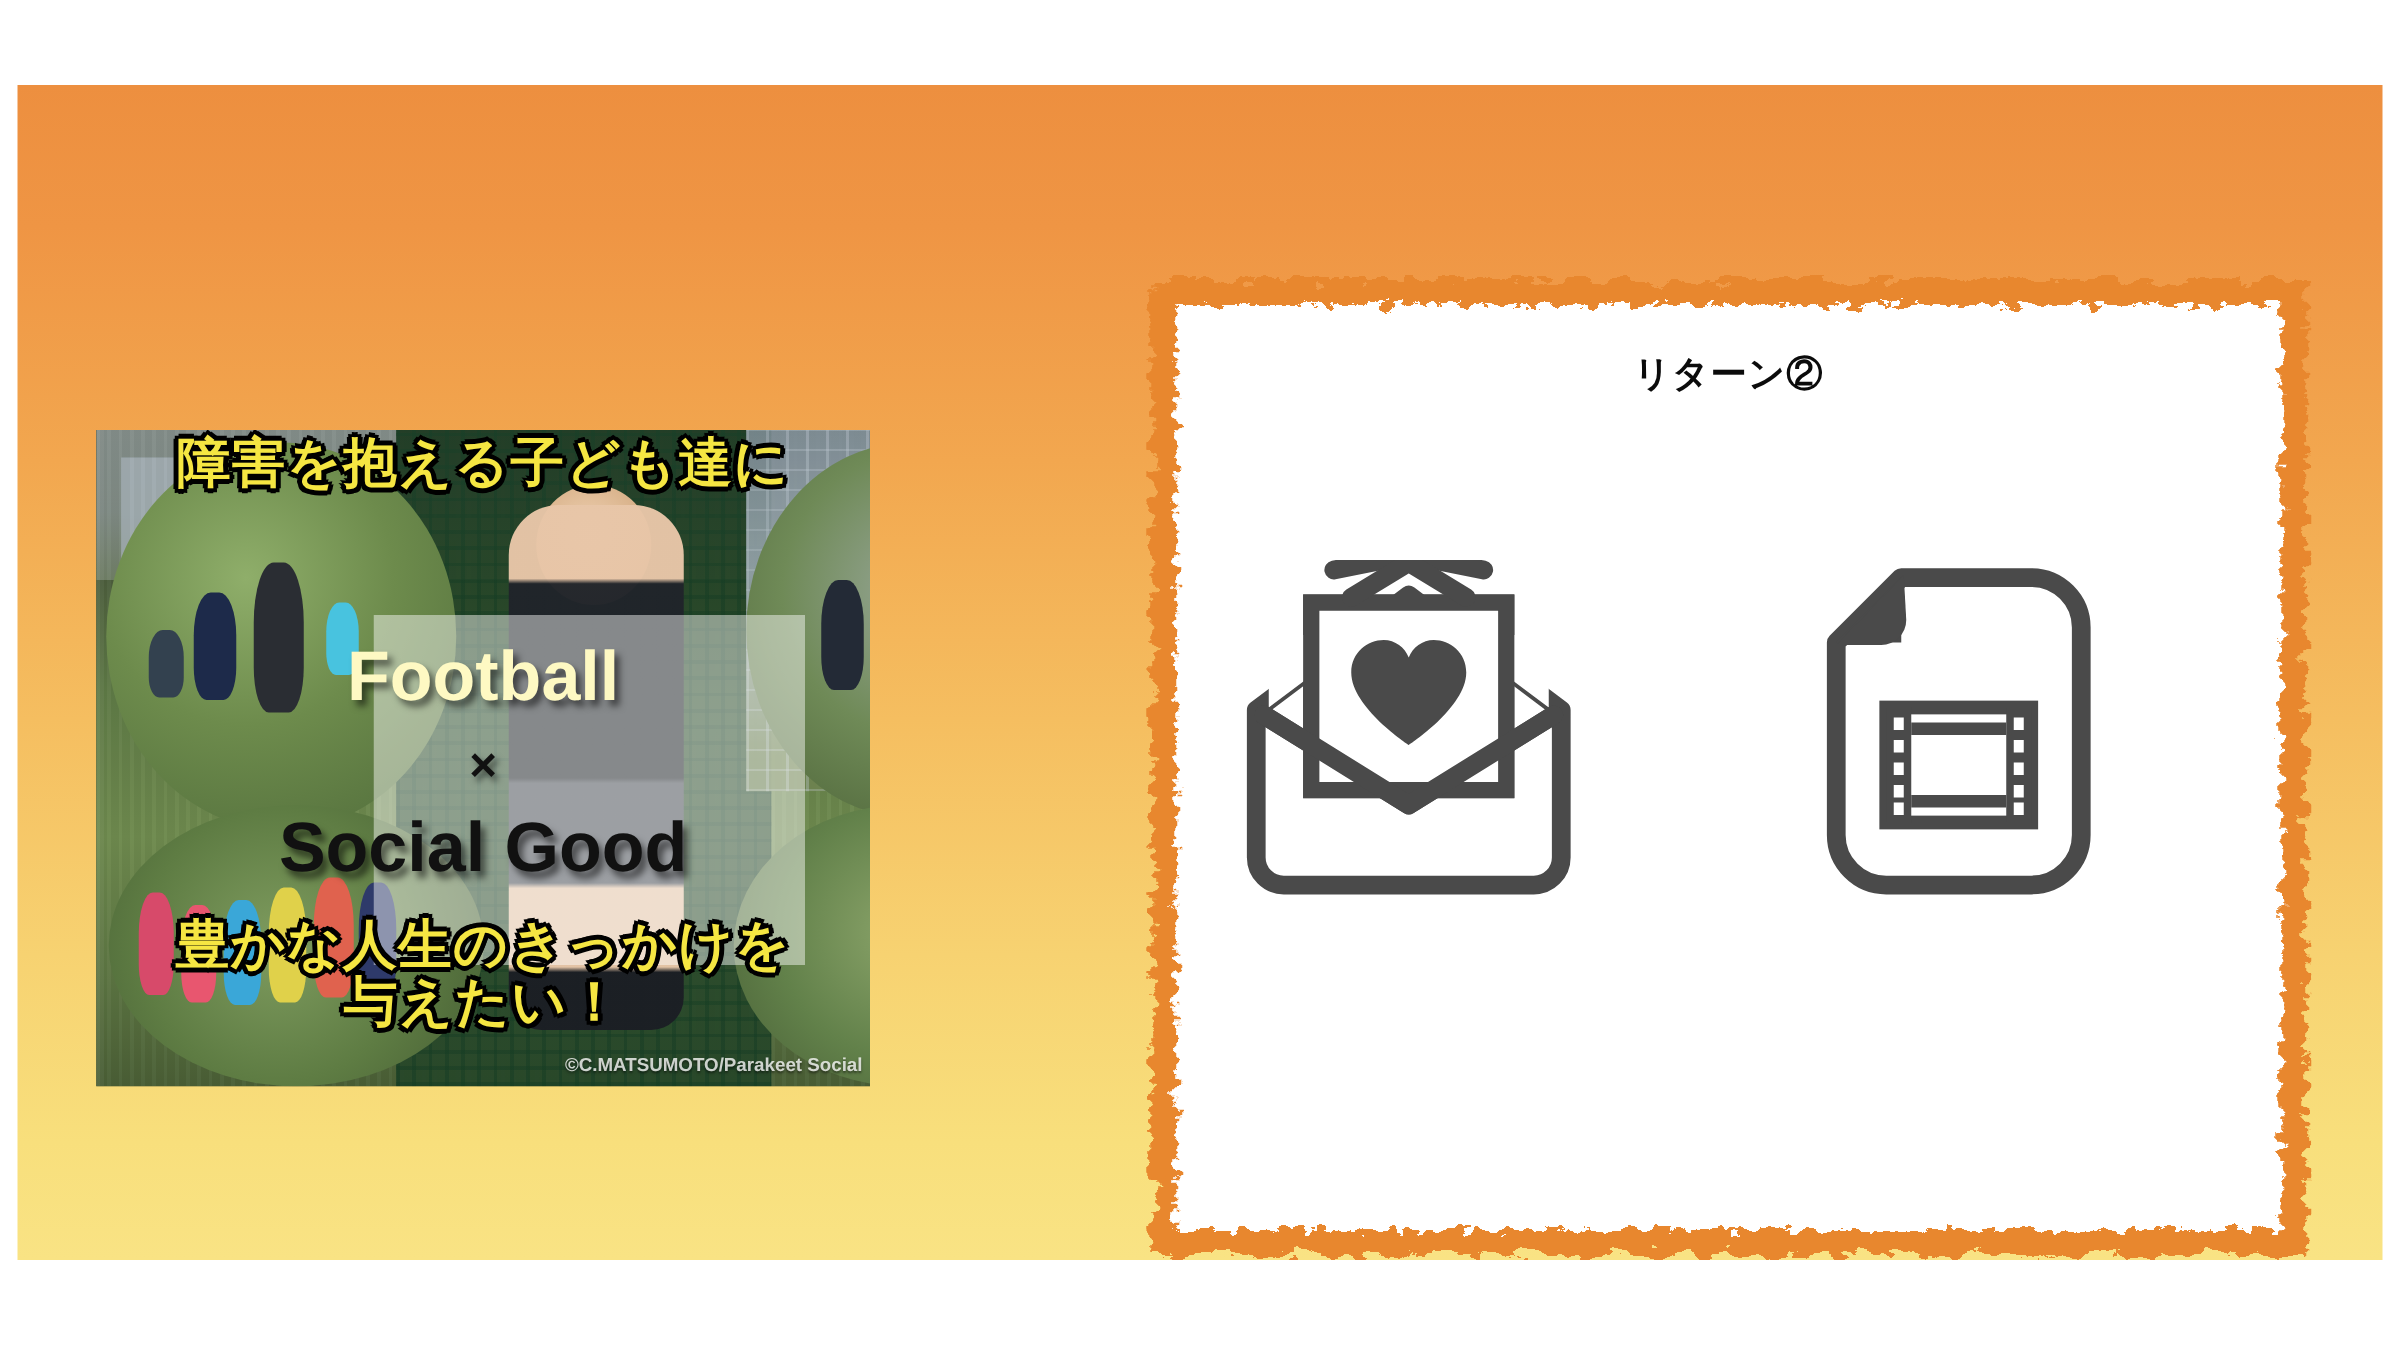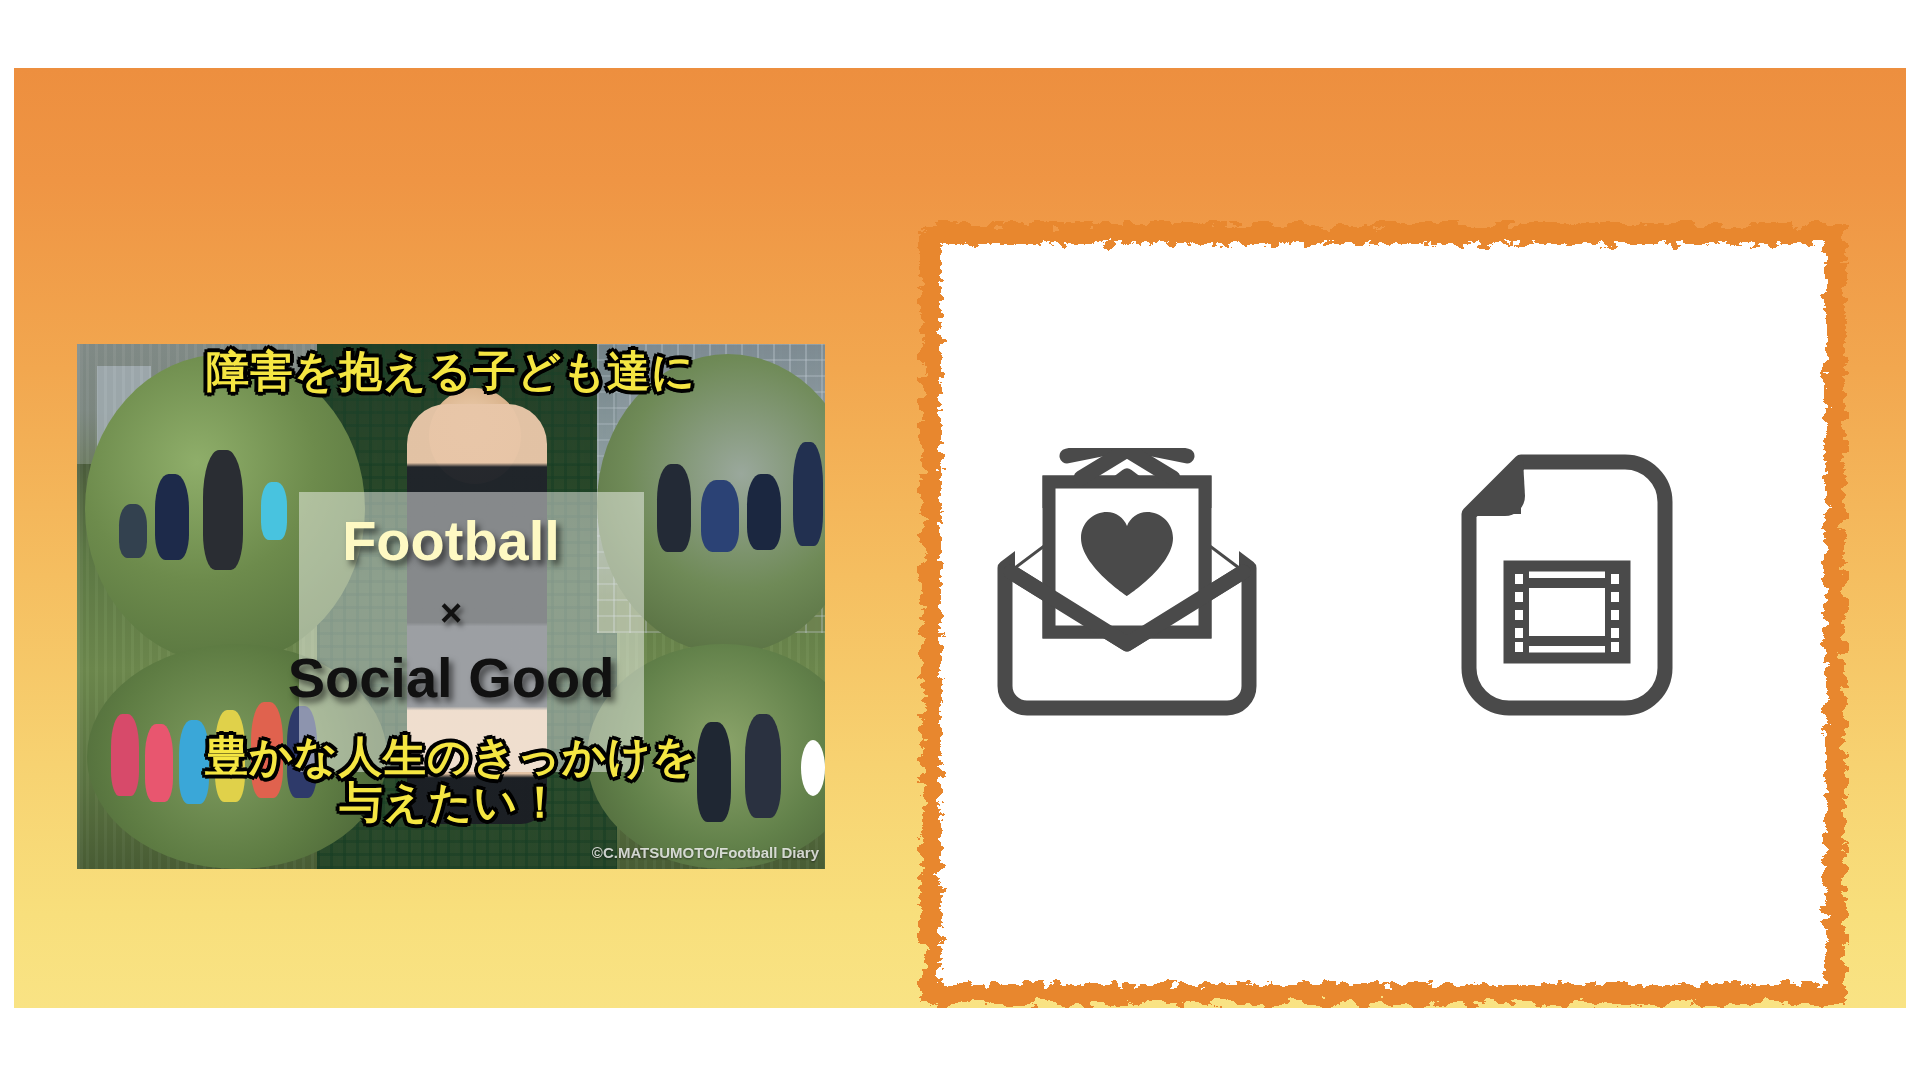--- a/index.html
+++ b/index.html
@@ -8,21 +8,21 @@
   #slide{position:absolute;left:0;top:0;width:1920px;height:1080px;background:#ffffff;}
 
   
   #panel{
     position:absolute;left:14px;top:68px;width:1892px;height:940px;
     background:linear-gradient(180deg,#ED8F3F 0%,#EF9544 12%,#F2A74F 32%,#F5BE60 54%,#F7D271 74%,#F8DF7C 90%,#F9E384 100%);
   }
 
   
   #photo{
-    position:absolute;left:63px;top:276px;width:748px;height:525px;
+    position:absolute;left:63px;top:276px;width:619px;height:525px;
     background:#3c4a2e;overflow:hidden;
   }
   
   .turf{position:absolute;left:0;top:0;width:100%;height:100%;}
   .turf.t1{background:linear-gradient(180deg,#2f3a2a 0%,#47563a 18%,#5f7a46 40%,#6e8a4e 62%,#5c7442 84%,#4a5f36 100%);}
   .turf.t2{
     background:
       linear-gradient(90deg,rgba(255,255,255,0.05) 0 6px,rgba(0,0,0,0) 6px 26px),
       repeating-linear-gradient(90deg,rgba(255,255,255,0.035) 0 3px,rgba(0,0,0,0.03) 3px 9px);
     opacity:.85;
@@ -145,41 +145,42 @@
       <div id="runner"></div>
 
       <div id="ovl"></div>
 
       <div class="ptxt" id="ptop">障害を抱える子ども達に</div>
       <div class="ptxt" id="pmidA">Football</div>
       <div class="ptxt" id="pmidX">×</div>
       <div class="ptxt" id="pbot">豊かな人生のきっかけを
 与えたい！</div>
       <div class="ptxt" id="pmidB">Social Good</div>
-      <div id="pwm">©C.MATSUMOTO/Football Diary</div>
+      <div id="pwm">©C.MATSUMOTO/Parakeet Social</div>
     </div>
 
     <div id="card">
 
       <svg width="932" height="788" viewBox="0 0 932 788" style="position:absolute;left:0;top:0;">
         <defs>
           <filter id="rough">
             <feTurbulence type="fractalNoise" baseFrequency="0.055 0.09" numOctaves="4" seed="7" result="n"></feTurbulence>
             <feDisplacementMap in="SourceGraphic" in2="n" scale="26" xChannelSelector="R" yChannelSelector="G"></feDisplacementMap>
           </filter>
           <filter id="rough2">
             <feTurbulence type="fractalNoise" baseFrequency="0.08 0.12" numOctaves="5" seed="19" result="n2"></feTurbulence>
             <feDisplacementMap in="SourceGraphic" in2="n2" scale="18" xChannelSelector="R" yChannelSelector="G"></feDisplacementMap>
           </filter>
         </defs>
         <rect x="4" y="4" width="924" height="780" fill="#E8872F" filter="url(#rough)"></rect>
         <rect x="24" y="24" width="884" height="740" fill="#FFFFFF" filter="url(#rough2)"></rect>
         <rect x="40" y="40" width="852" height="708" fill="#FFFFFF"></rect>
       </svg>
 
+      <div id="cardTitle">リターン②</div>
 
       <div id="icons">
 
         <div class="iconwrap" id="envWrap">
           <svg width="300" height="290" viewBox="0 0 300 290">
 
             <rect x="72" y="34" width="156" height="150" fill="#ffffff" stroke="#4A4A4A" stroke-width="13"></rect>
 
             <path d="M150 148 C 150 148, 104 118, 104 90 C 104 74, 117 64, 130 64 C 139 64, 147 70, 150 78 C 153 70, 161 64, 170 64 C 183 64, 196 74, 196 90 C 196 118, 150 148, 150 148 Z" fill="#4A4A4A"></path>
 

